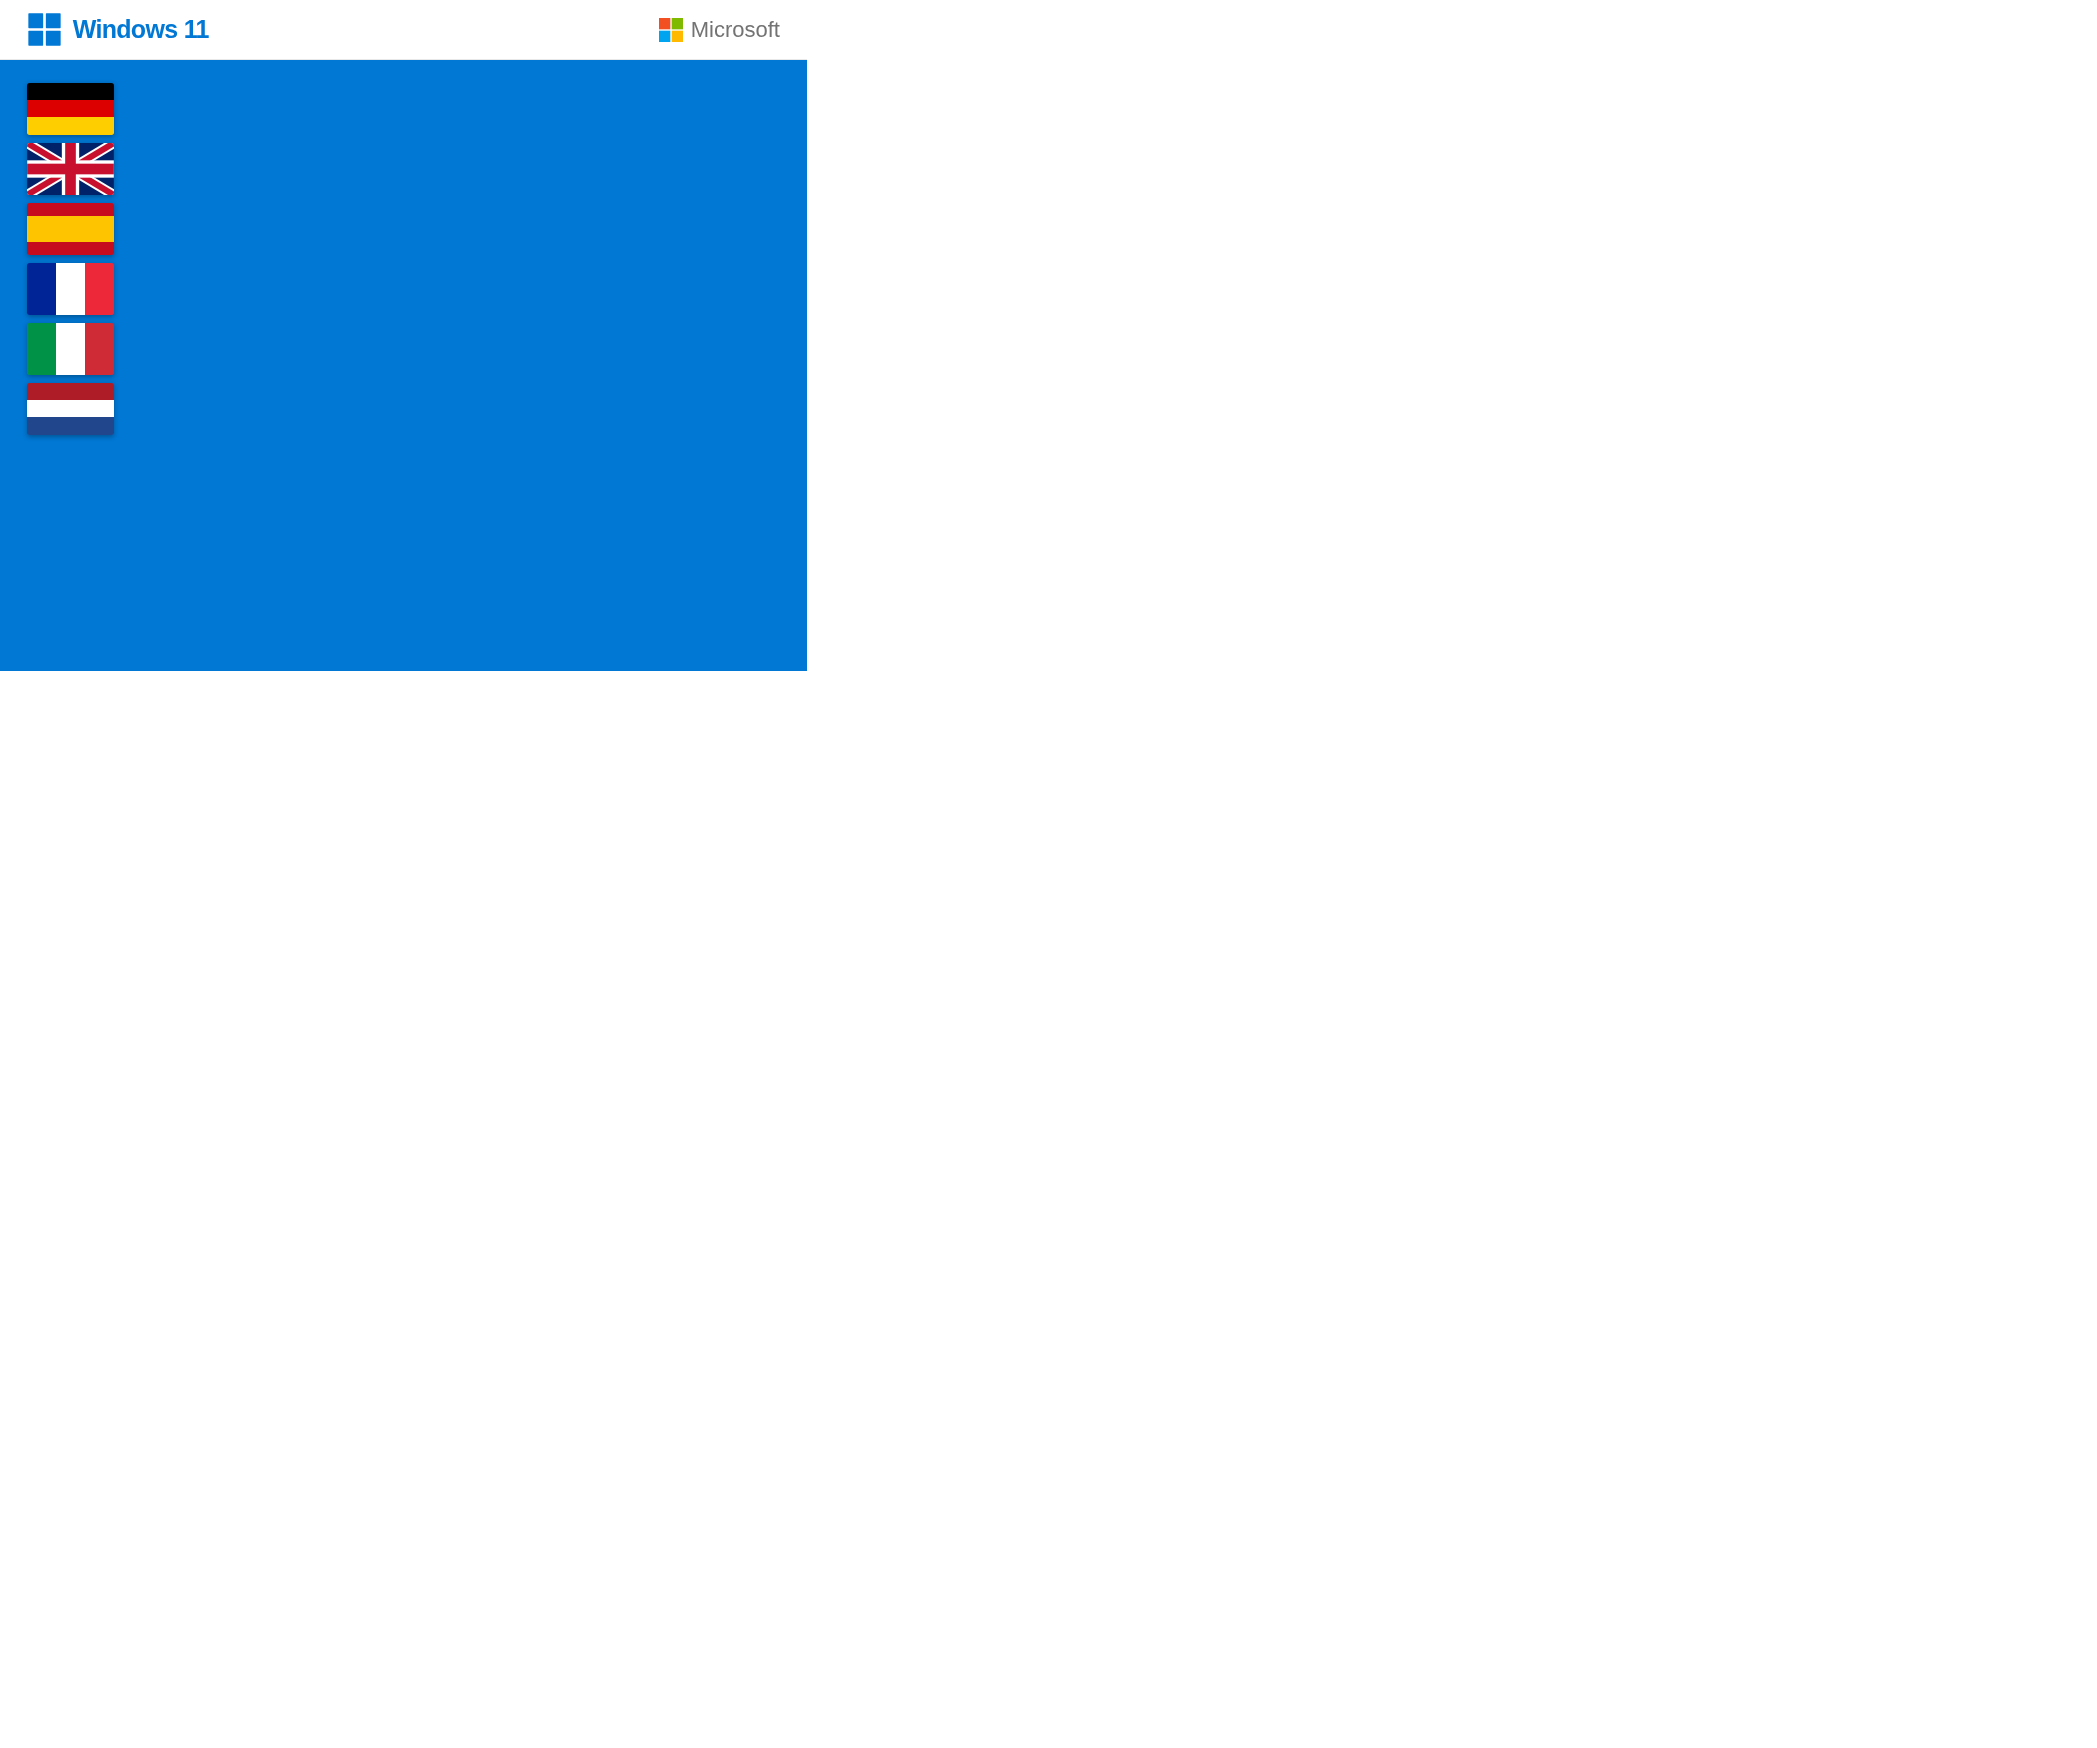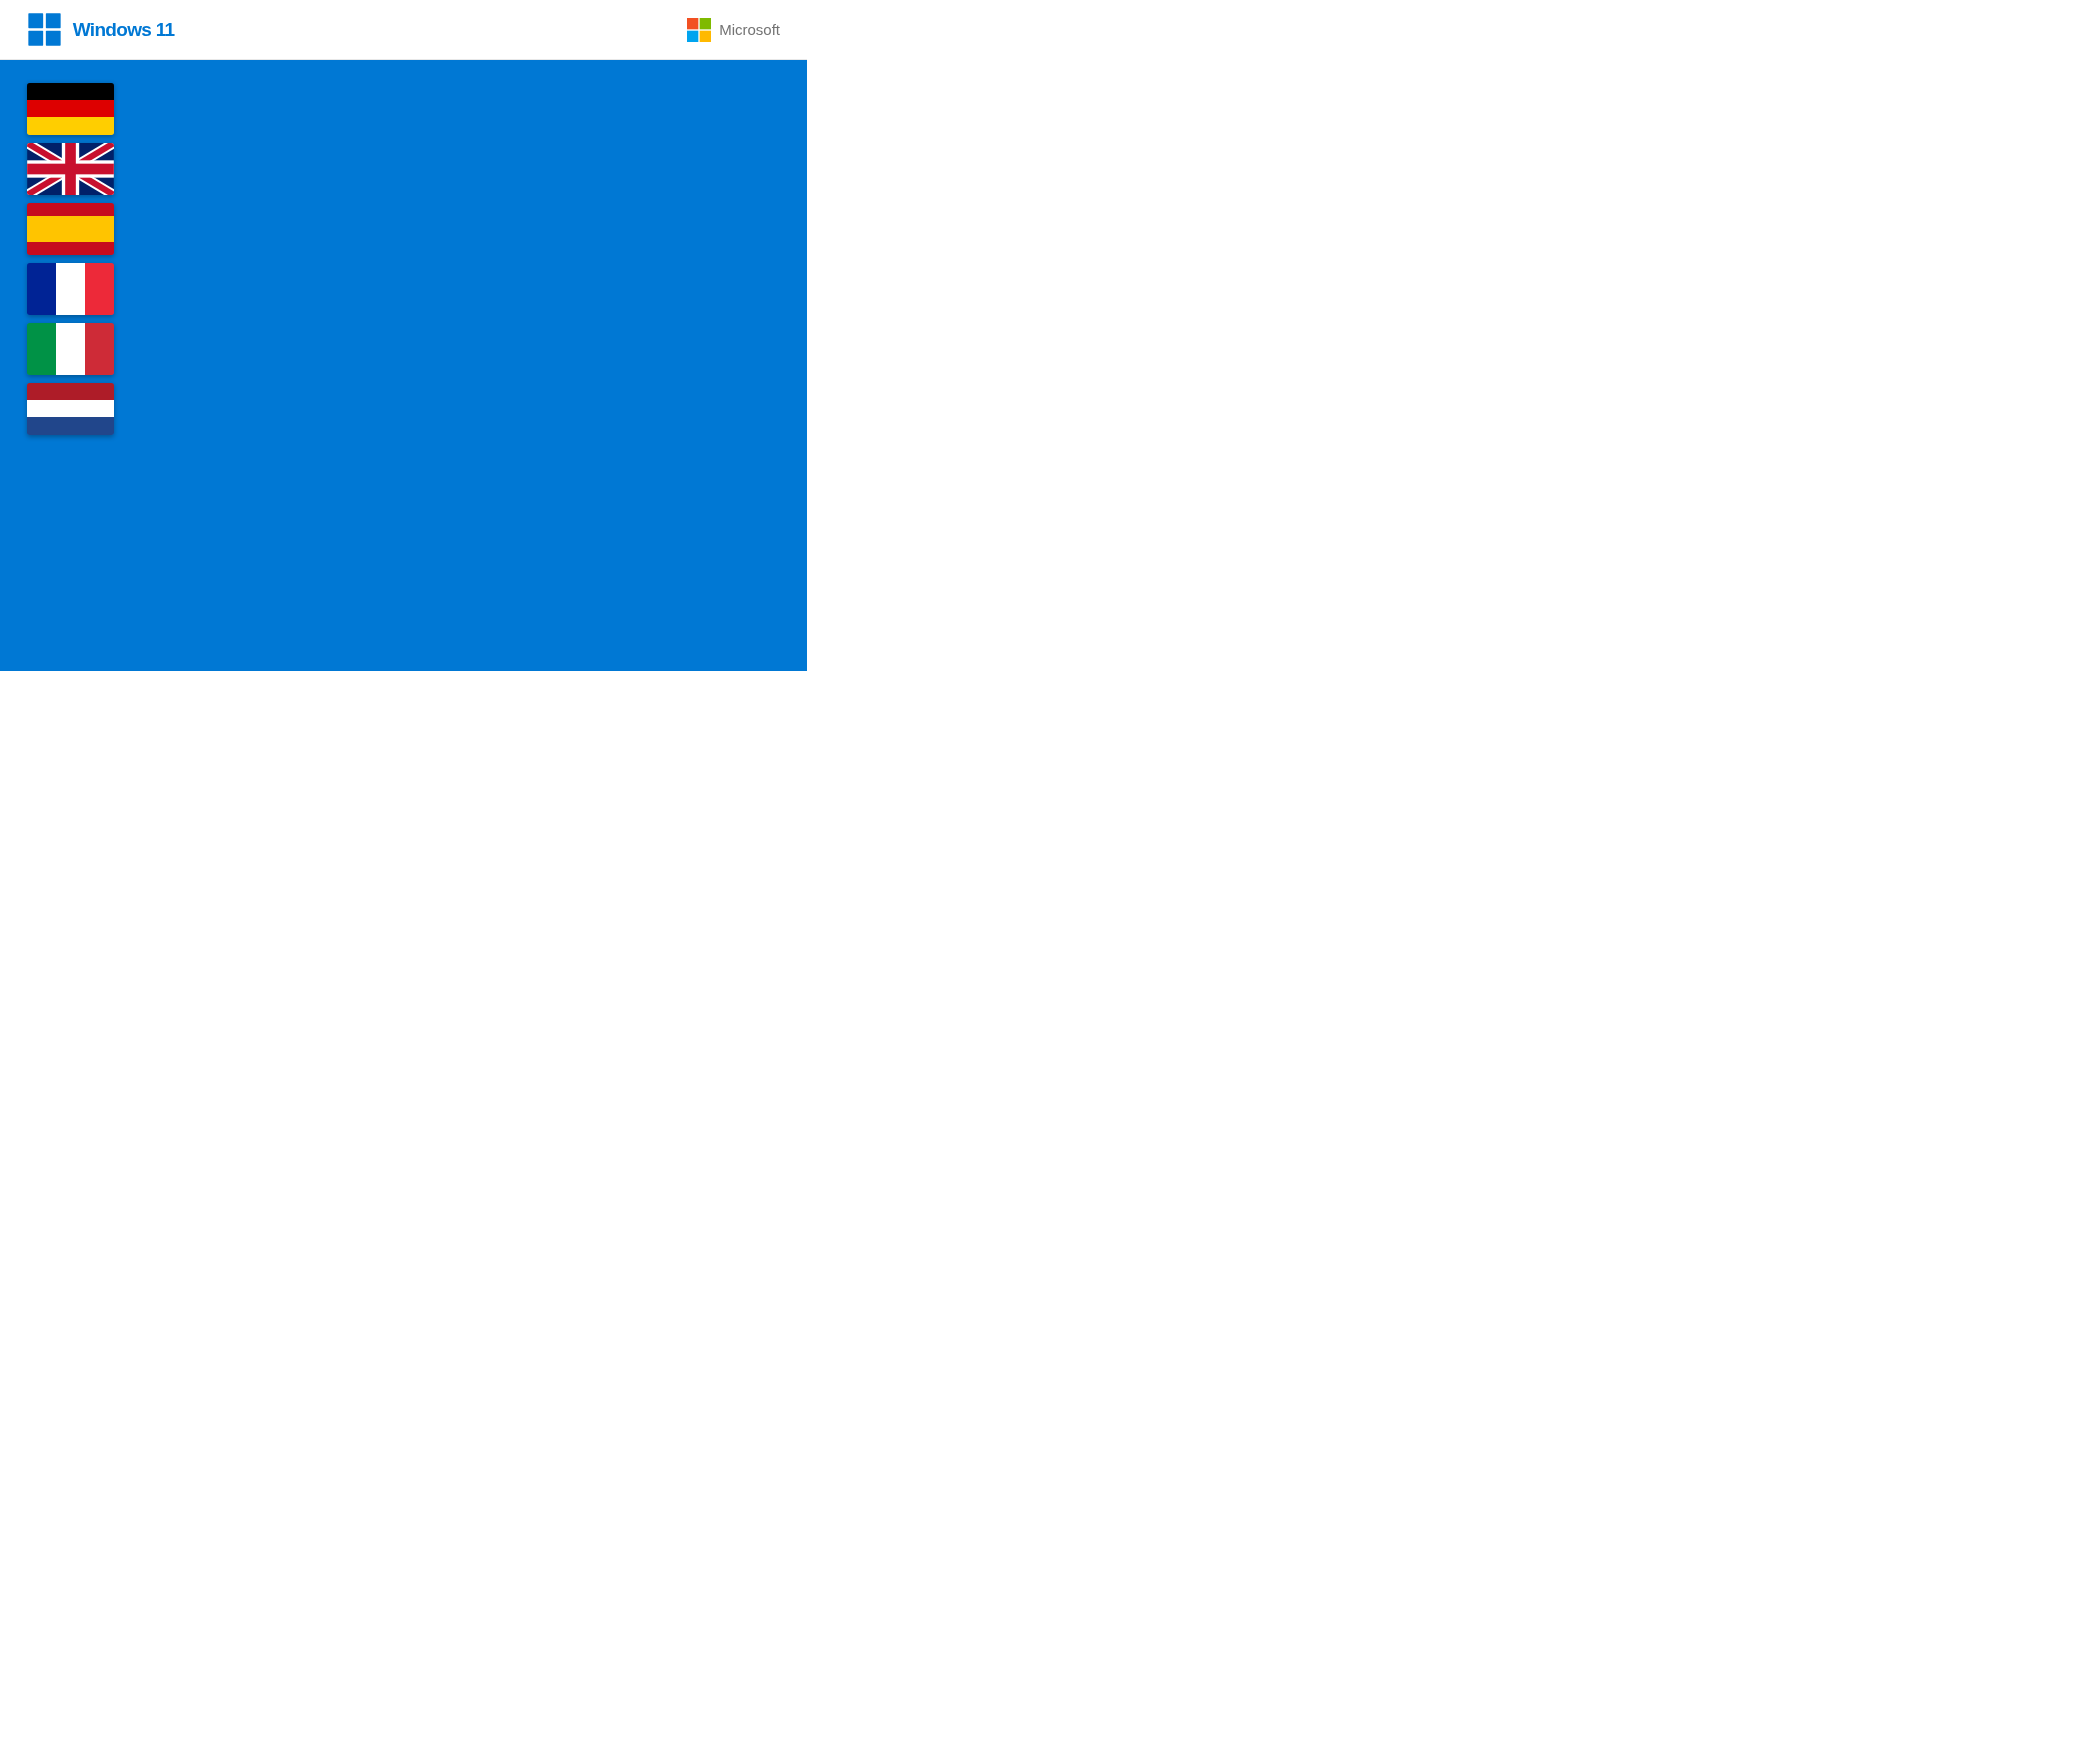--- a/index.html
+++ b/index.html
@@ -23,39 +23,39 @@
     .windows-brand {
       display: flex;
       align-items: center;
       gap: 10.8px;
     }
     .windows-logo {
       width: 35px;
       height: 35px;
     }
     .windows-title {
-      font-size: 19px;
+      font-size: 25px;
       font-weight: 300;
       color: #0078d4;
       letter-spacing: -0.7px;
     }
     .windows-title span {
       font-weight: 700;
     }
     .microsoft-brand {
       display: flex;
       align-items: center;
       gap: 8px;
     }
     .ms-logo {
       width: 24px;
       height: 24px;
     }
     .ms-text {
-      font-size: 15px;
+      font-size: 22px;
       font-weight: 400;
       color: #737373;
     }
 
     
     .blue-section {
       background: #0078d4;
       padding: 20px 27px 20px 27px;
       display: flex;
       gap: 27px;

